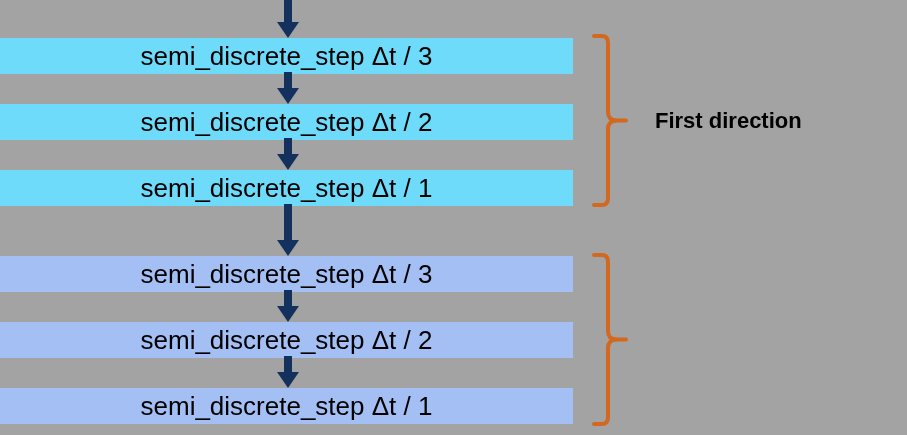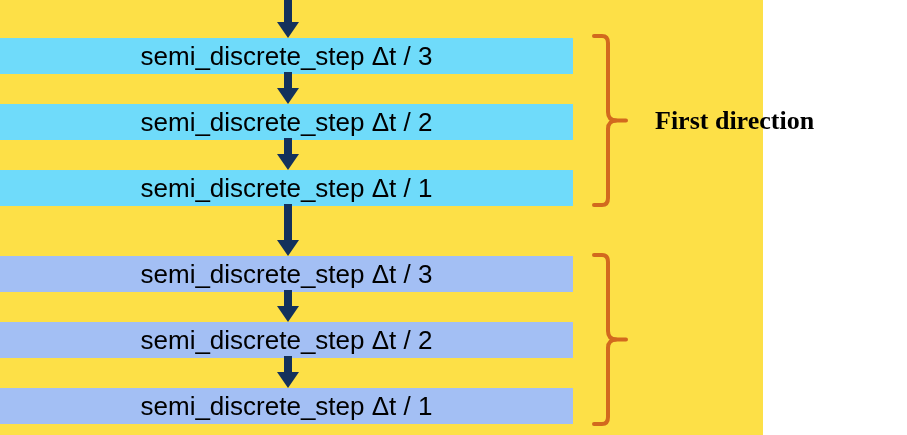--- a/index.html
+++ b/index.html
@@ -8,23 +8,23 @@
     background: #ffffff;
   }
   body {
     width: 907px;
     height: 435px;
     font-family: "Liberation Sans", sans-serif;
     overflow: hidden;
   }
   #diagram {
     position: relative;
-    width: 763px;
+    width: 907px;
     height: 435px;
-    background: #fde047;
+    background: #a3a3a3;
   }
 
   
   .step-bar {
     position: absolute;
     left: 0;
     width: 573px;
     height: 36px;
     display: flex;
     align-items: center;
@@ -73,22 +73,22 @@
     width: 34px;
   }
   .brace svg { display: block; overflow: visible; }
   .brace-first  { top: 34px;  height: 173px; }
   .brace-second { top: 253px; height: 173px; }
 
   
   .group-label {
     position: absolute;
     left: 655px;
-    font-family: Liberation Serif, serif;
-    font-size: 26px;
+    font-family: Liberation Sans, sans-serif;
+    font-size: 22px;
     font-weight: bold;
     color: #000000;
     white-space: nowrap;
     line-height: 26px;
   }
   .label-first  { top: 108px; }
   .label-second { top: 326px; }
 </style>
 </head>
 <body>

